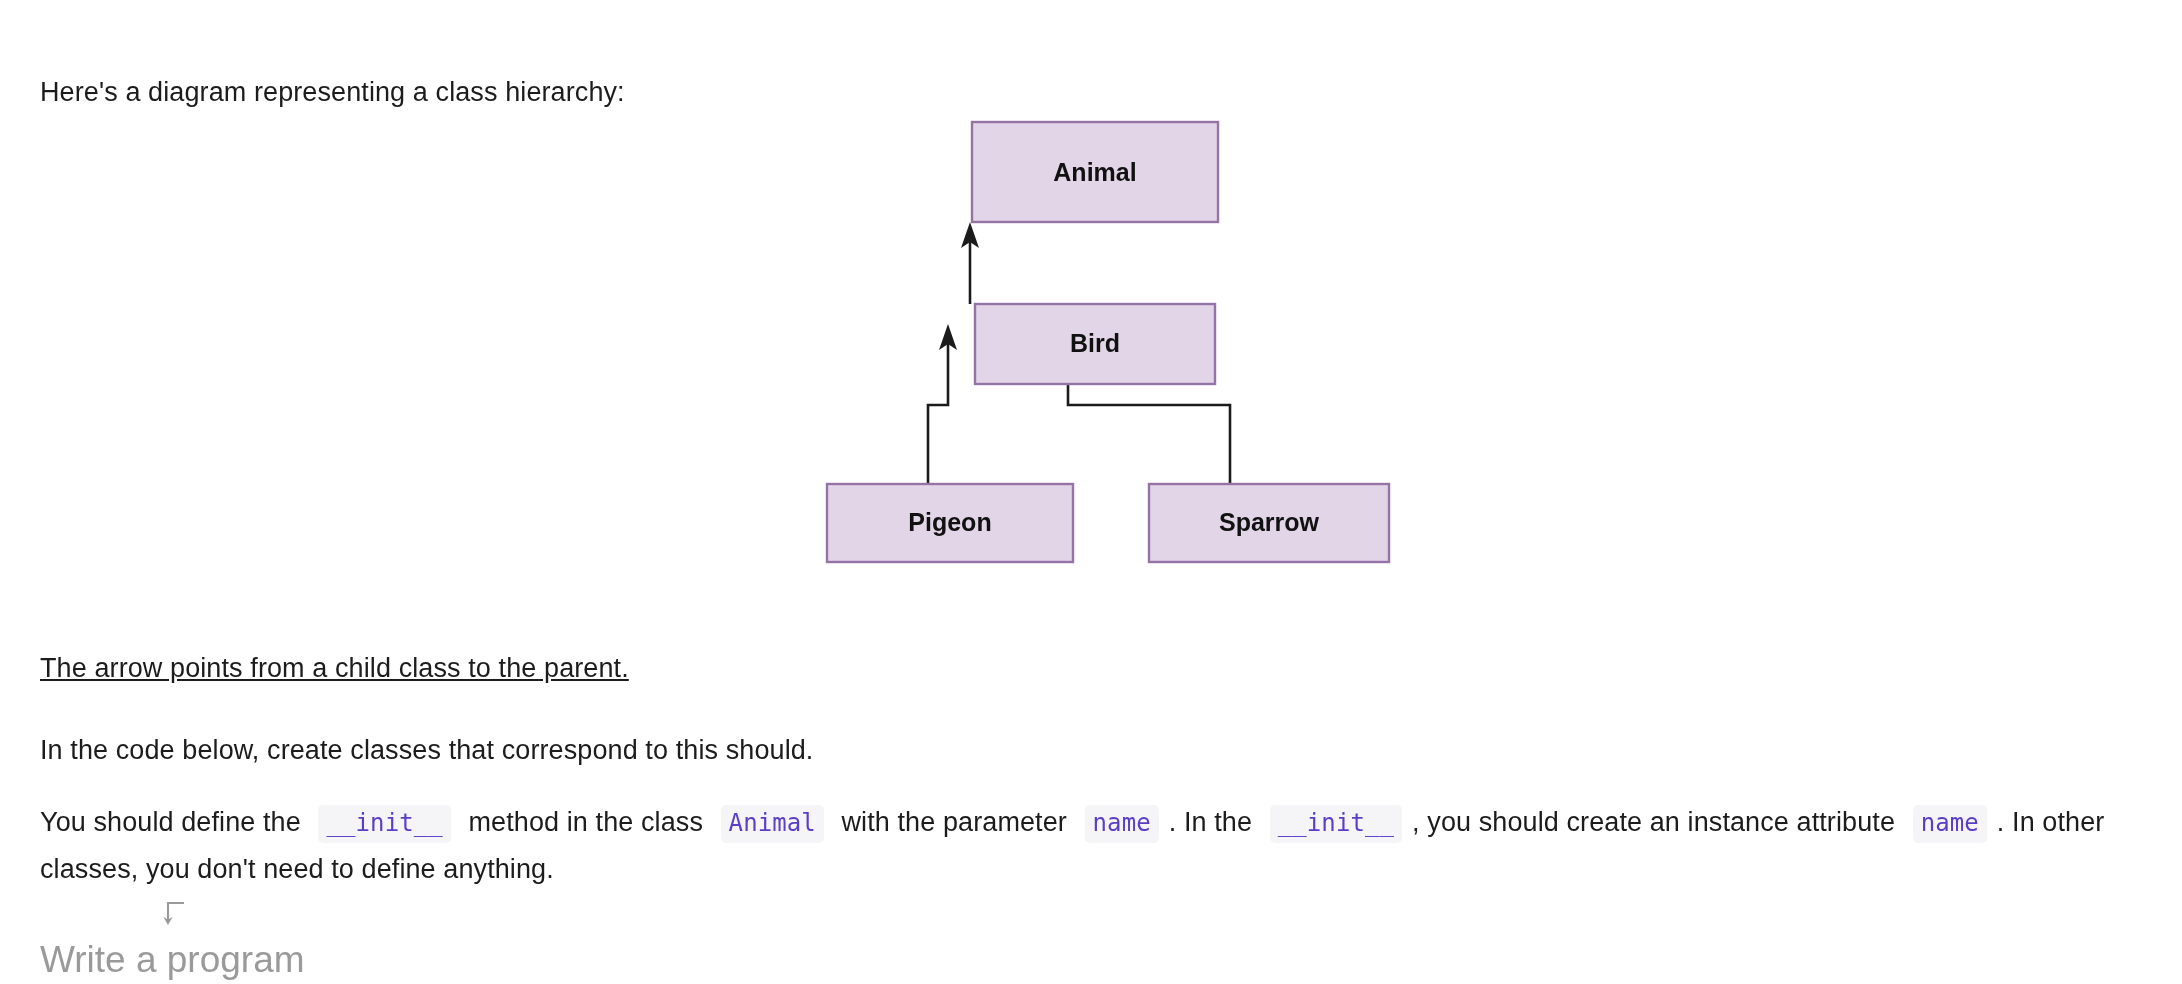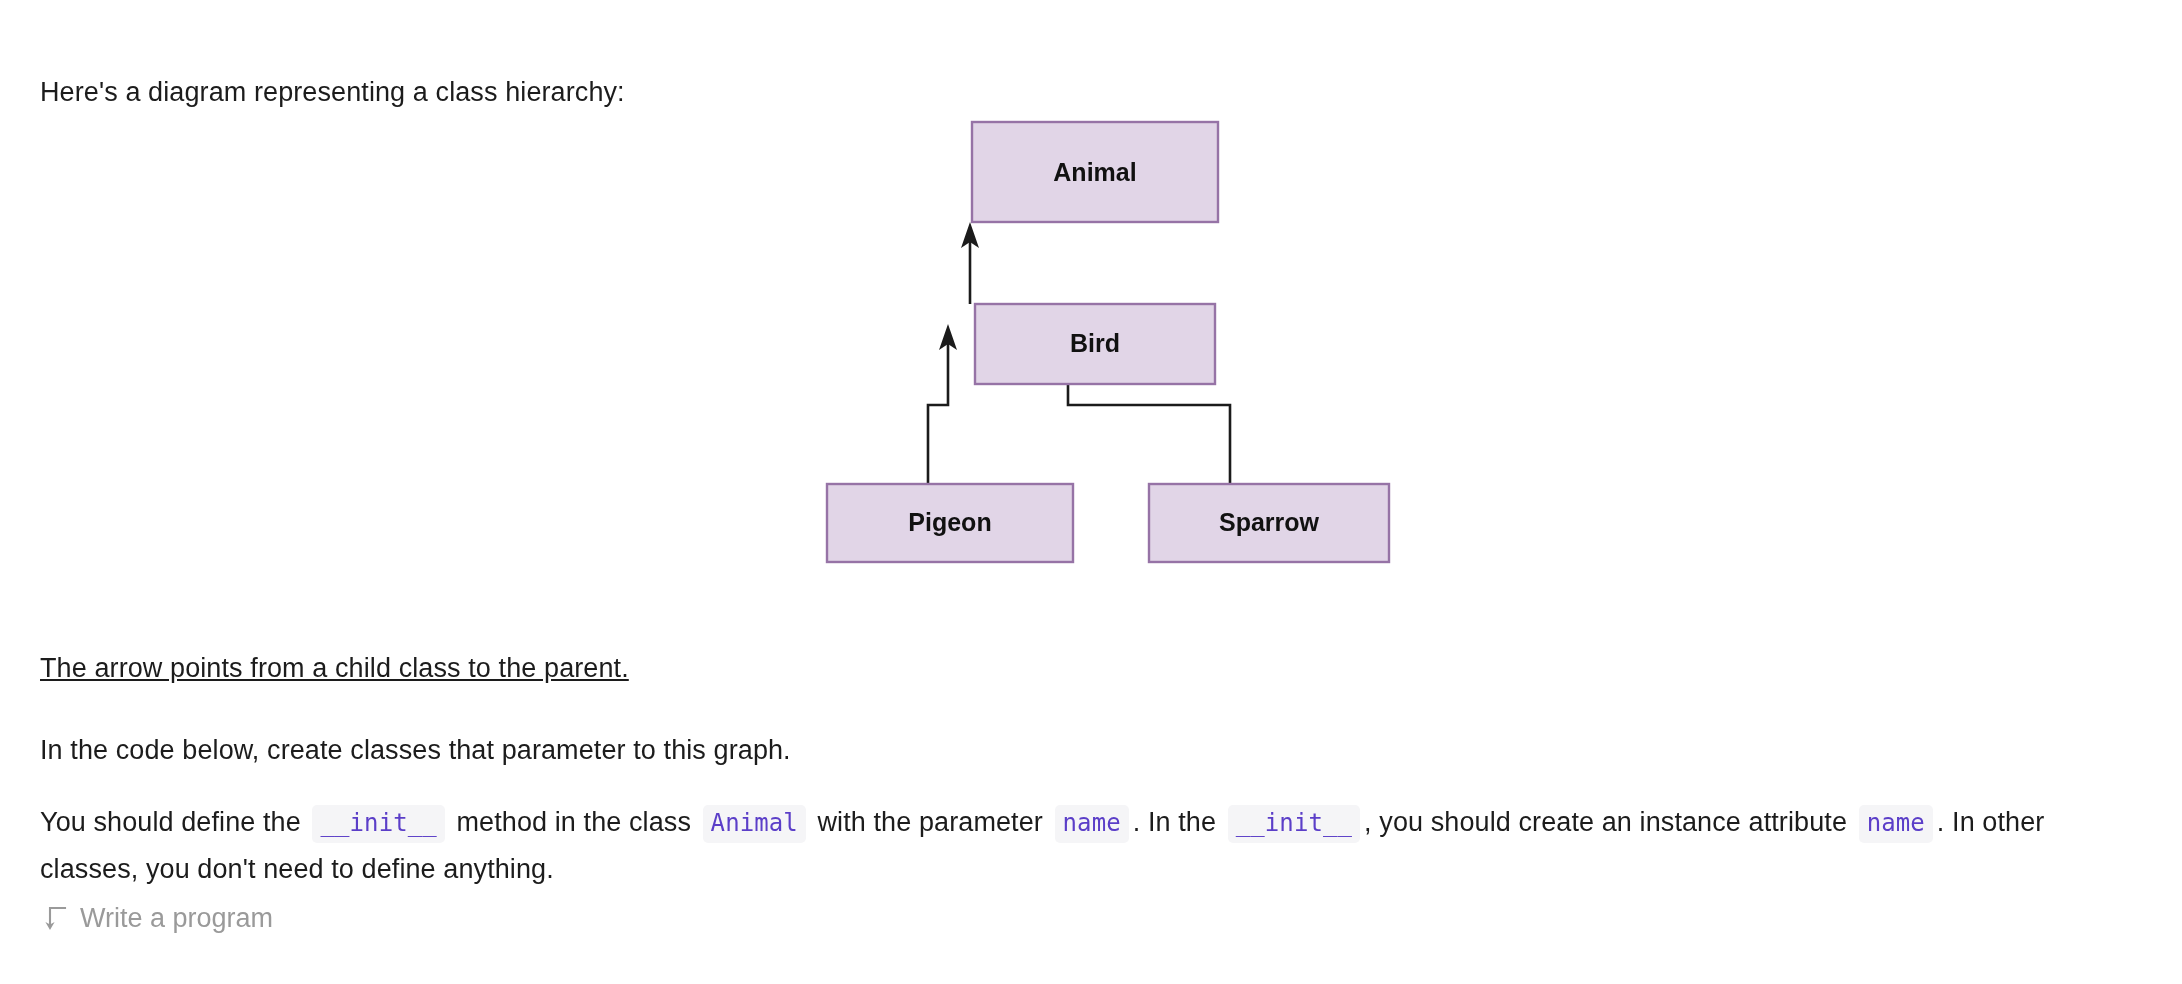--- a/index.html
+++ b/index.html
@@ -39,21 +39,21 @@
   #instruction-paragraph { top: 700px; }
   #task-paragraph { top: 772px; width: 2090px; }
 
   code.inline-code {
     font-family: "DejaVu Sans Mono", "Liberation Mono", monospace;
     font-size: 24px;
     color: #5b3ec8;
     background: #f5f5f7;
     border-radius: 5px;
     padding: 4px 8px 6px 8px;
-    margin: 0 4px;
+    margin: 0 10px;
     white-space: pre;
     vertical-align: baseline;
     line-height: 1;
   }
 
   
   .diagram {
     position: absolute;
     left: 820px;
     top: 108px;
@@ -86,23 +86,24 @@
 
   
   #write-program-hint {
     position: absolute;
     left: 40px;
     top: 898px;
     display: flex;
     align-items: center;
     gap: 12px;
     color: #9a9a9a;
-    font-size: 27px;
+    font-size: 37px;
     line-height: 40px;
     cursor: text;
+    flex-direction: column;
   }
   #write-program-hint .hint-icon {
     display: inline-flex;
     width: 28px;
     height: 30px;
     align-items: center;
     justify-content: center;
   }
   #write-program-hint .hint-label { color: #9a9a9a; }
 </style>
@@ -149,21 +150,21 @@
       <g>
         <rect class="node-rect" x="329" y="376" width="240" height="78"></rect>
         <text class="node-label" x="449" y="416">Sparrow</text>
       </g>
 
     </svg>
   </div>
 
   <p class="para" id="arrow-note-paragraph">The arrow points from a child class to the parent.</p>
 
-  <p class="para" id="instruction-paragraph">In the code below, create classes that parameter to this graph.</p>
+  <p class="para" id="instruction-paragraph">In the code below, create classes that correspond to this should.</p>
 
   <p class="para" id="task-paragraph"><span>You should define the</span> <code class="inline-code">__init__</code> <span>method in the class</span> <code class="inline-code">Animal</code> <span>with the parameter</span> <code class="inline-code">name</code><span>. In the</span> <code class="inline-code">__init__</code><span>, you should create an instance attribute</span> <code class="inline-code">name</code><span>. In other classes, you don't need to define anything.</span></p>
 
   <div id="write-program-hint">
     <span class="hint-icon">
       <svg width="26" height="28" viewBox="0 0 26 28" xmlns="http://www.w3.org/2000/svg">
         <path d="M 24 4 L 9 4 L 9 21" fill="none" stroke="#9a9a9a" stroke-width="2.1" stroke-linecap="square"></path>
         <polygon points="9,26 4.4,18 9,20.4 13.6,18" fill="#9a9a9a"></polygon>
       </svg>
     </span>

